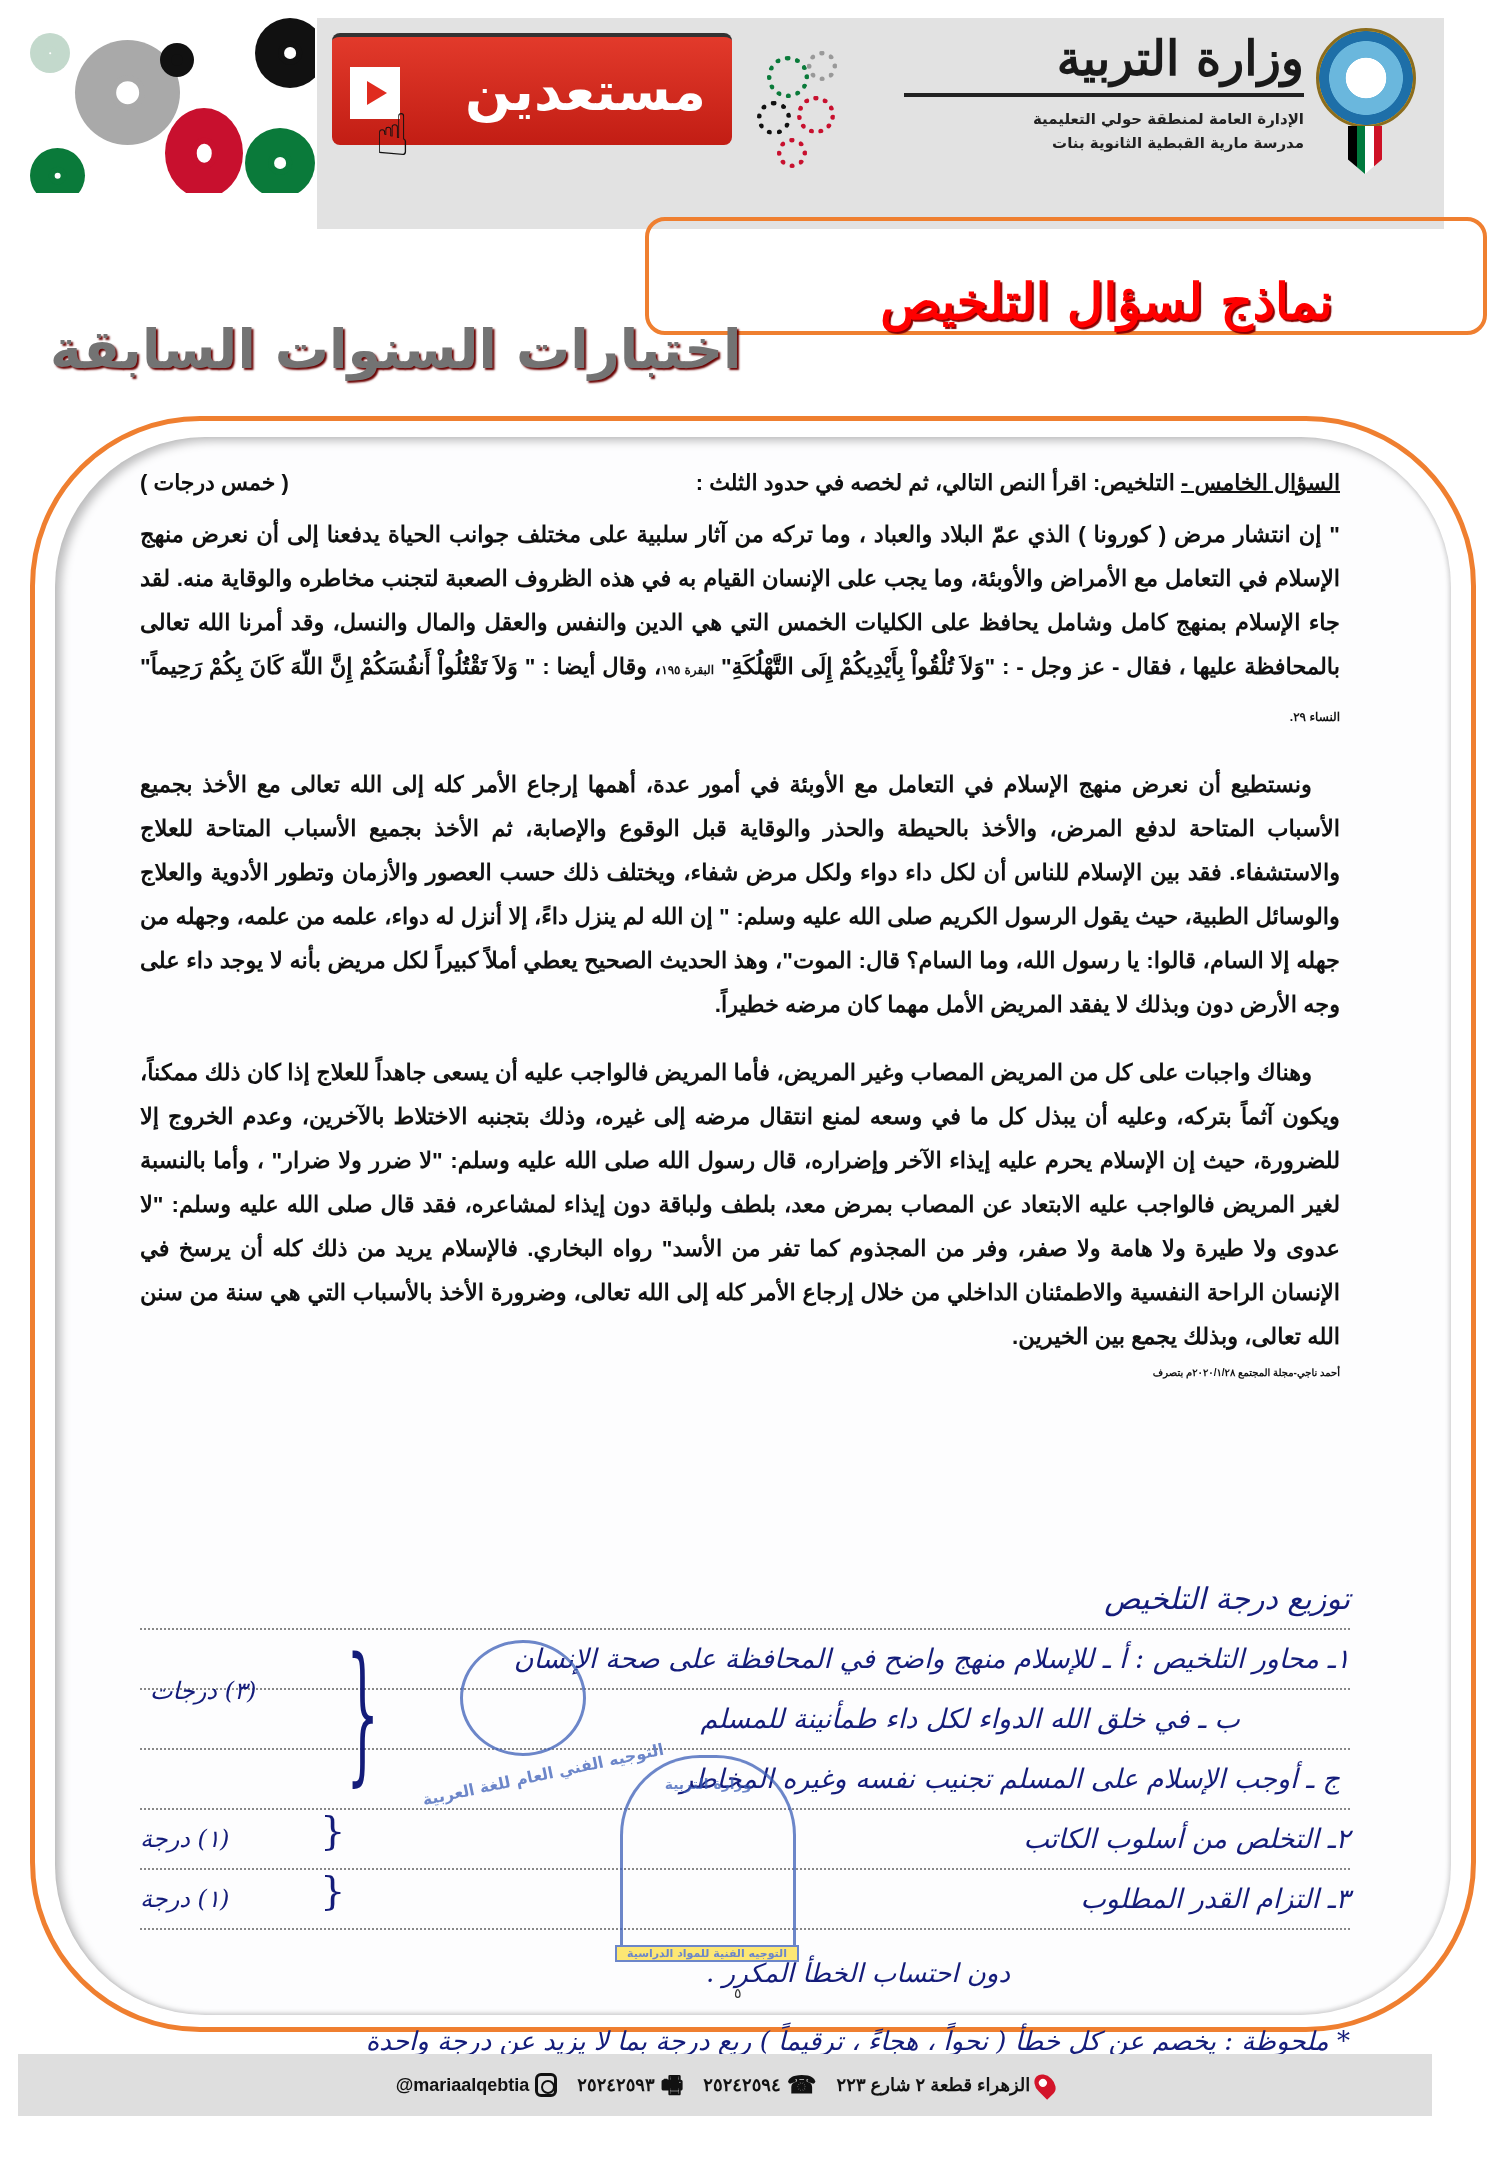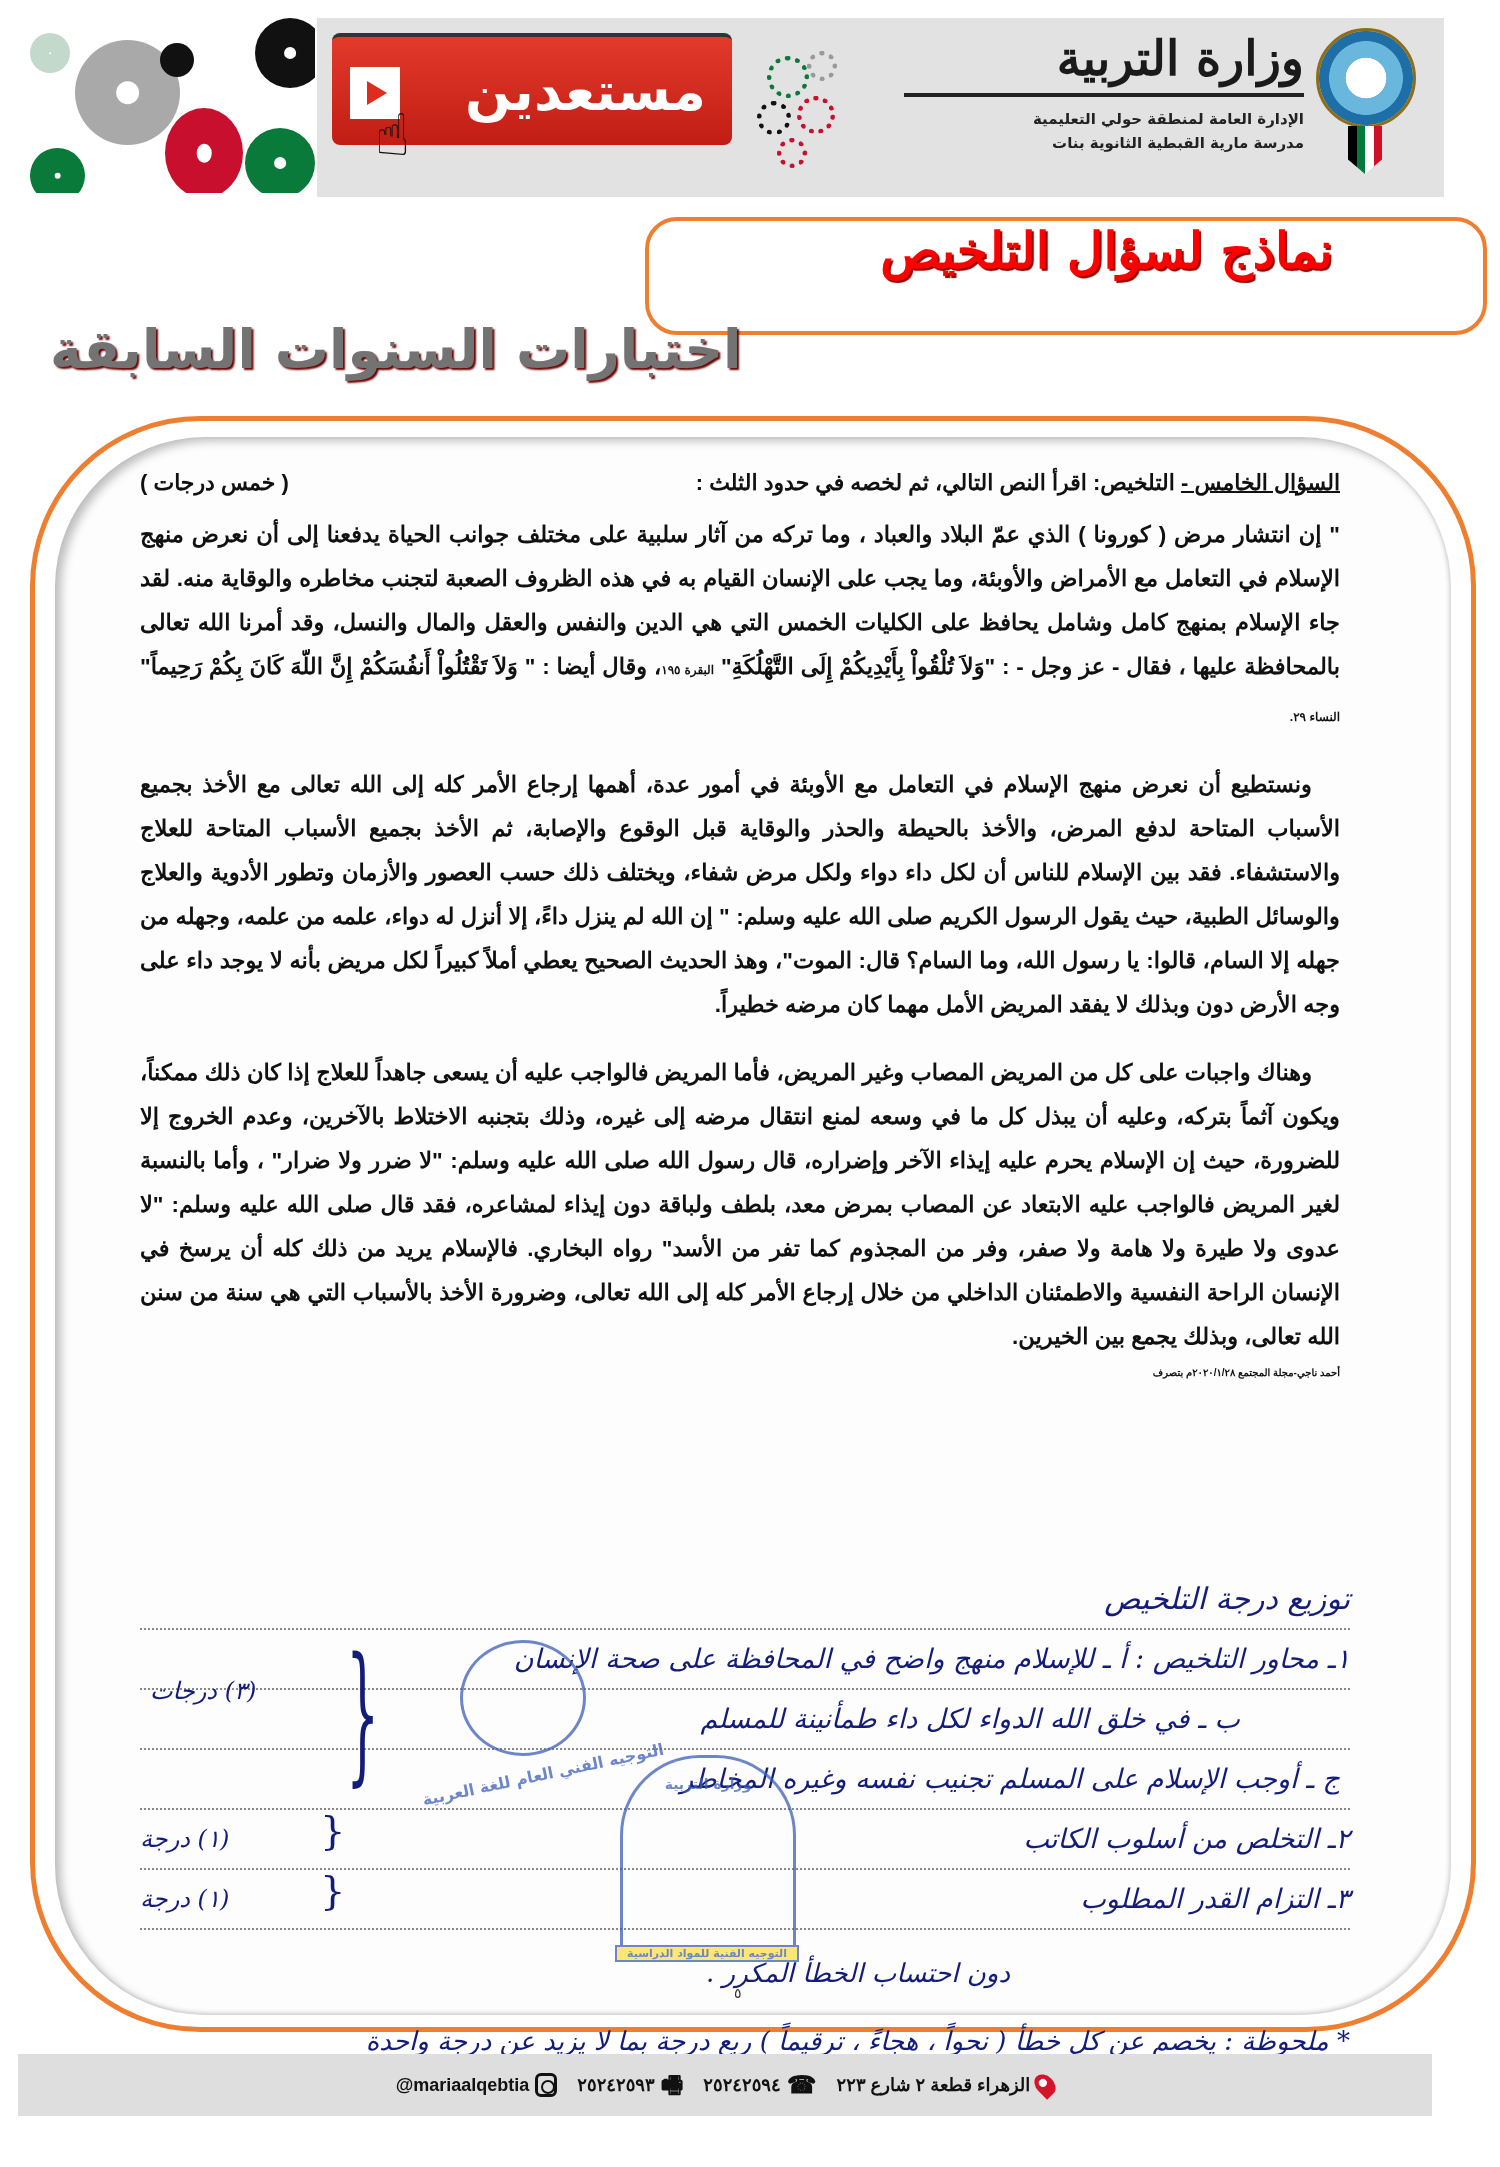--- a/index.html
+++ b/index.html
@@ -5,21 +5,21 @@
   html, body { margin: 0; padding: 0; background: #ffffff; }
   body { width: 1500px; height: 2167px; position: relative; overflow: hidden;
          font-family: "DejaVu Sans", sans-serif; }
 
   
   .gears { position: absolute; left: 30px; top: 18px; width: 285px; height: 175px; overflow: hidden; }
   .gear { position: absolute; border-radius: 50%; box-sizing: border-box; }
   .gear::after { content: ""; position: absolute; left: 50%; top: 50%; width: 34%; height: 34%;
                  transform: translate(-50%,-50%); border-radius: 50%; background: #fff; border: 6px solid currentColor; box-sizing: border-box; }
 
-  .banner { position: absolute; left: 317px; top: 18px; width: 1127px; height: 179px; background: #e2e2e2; }
+  .banner { position: absolute; left: 317px; top: 18px; width: 1127px; height: 211px; background: #e2e2e2; }
   .yt-btn { position: absolute; left: 15px; top: 15px; width: 400px; height: 112px;
             background: linear-gradient(#e23a2b, #c21d14); border-radius: 8px; border-top: 4px solid #333;
             box-sizing: border-box; display: flex; align-items: center; justify-content: flex-end; padding-right: 26px; }
   .yt-label { color: #fff; font-family: "DejaVu Sans", sans-serif; font-weight: bold; font-size: 54px; direction: rtl; }
   .yt-play { position: absolute; left: 18px; top: 30px; width: 50px; height: 52px; background: #fff; }
   .yt-play::after { content: ""; position: absolute; left: 17px; top: 14px; border-left: 20px solid #e02b1f;
                     border-top: 12px solid transparent; border-bottom: 12px solid transparent; }
   .hand { position: absolute; left: 58px; top: 88px; font-size: 58px; color: #111; line-height: 1; }
   .school-logo { position: absolute; left: 440px; top: 28px; width: 100px; height: 135px; }
   .school-logo .g { position: absolute; border-radius: 50%; border: 5px dotted; box-sizing: border-box; }
@@ -28,22 +28,22 @@
   .ministry-rule { height: 4px; background: #222; margin: 8px 0 10px 0; width: 400px; margin-right: 0; margin-left: auto; }
   .ministry-sub { font-size: 15px; color: #222; line-height: 1.6; font-weight: bold; }
   .emblem { position: absolute; right: 22px; top: 10px; width: 112px; height: 148px; }
   .emblem .ring { position: absolute; left: 6px; top: 0; width: 100px; height: 100px; border-radius: 50%;
                   background: radial-gradient(circle, #fff 0 30%, #6ab7dd 31% 55%, #1e6fa8 56% 70%, #d7a930 71%); border: 3px solid #8c6d1d; box-sizing: border-box; }
   .emblem .flag { position: absolute; left: 38px; top: 98px; width: 34px; height: 48px;
                   background: linear-gradient(90deg, #000 0 25%, #007a3d 25% 50%, #fff 50% 75%, #ce1126 75%); clip-path: polygon(0 0,100% 0,100% 70%,50% 100%,0 70%); }
 
   
   .subject-box { position: absolute; left: 645px; top: 217px; width: 842px; height: 118px;
-                 border: 4px solid #ef7f30; border-radius: 32px; box-sizing: border-box;
-                 display: flex; align-items: flex-start; justify-content: flex-end; padding-right: 150px; }
+                 border: 4px solid #ef7f30; border-radius: 20px; box-sizing: border-box;
+                 display: flex; align-items: flex-end; justify-content: flex-end; padding-right: 150px; }
   .subject-title { color: #ff0000; font-family: "DejaVu Serif", serif; font-weight: bold; font-size: 50px; direction: rtl;
                    text-shadow: 2px 2px 1px #8a0000; }
   .section-title { position: absolute; left: 50px; top: 318px; color: #737373; font-family: "DejaVu Sans", sans-serif;
                    font-weight: bold; font-size: 54px; direction: rtl; text-shadow: 2px 2px 2px #6a0000; }
 
   
   .frame { position: absolute; left: 30px; top: 416px; width: 1446px; height: 1616px;
            border: 5px solid #ef7f30; border-radius: 170px 170px 170px 170px / 170px 170px 170px 170px;
            box-sizing: border-box; background: #fff; }
   .frame-inner { position: absolute; left: 20px; top: 16px; right: 20px; bottom: 12px;

